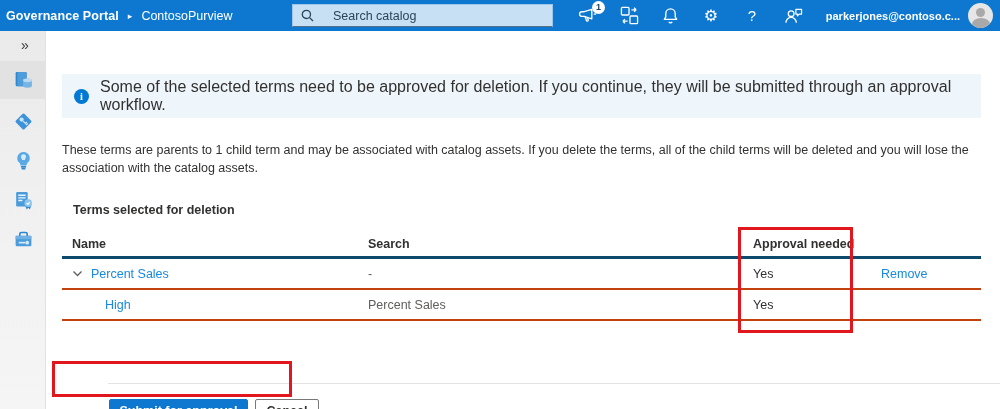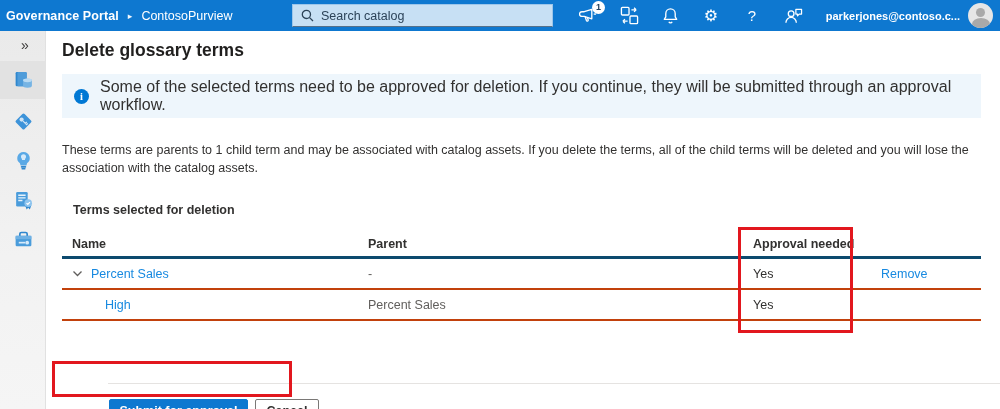--- a/index.html
+++ b/index.html
@@ -9,21 +9,21 @@
   
   .topbar { position:absolute; left:0; top:0; width:1000px; height:31px;
             background:#0e78d0; color:#fff; display:flex; align-items:center; }
   .tb-left { display:flex; align-items:center; gap:9px; padding-left:6px; font-size:12.5px; }
   .tb-portal { font-weight:700; letter-spacing:.1px; }
   .tb-sep { font-size:9px; opacity:.95; }
   .searchbox { position:absolute; left:292px; top:4px; width:261px; height:23px;
                background:#c7e0f4; border:1px solid #9dc6ea; border-bottom:1px solid #55718a;
                display:flex; align-items:center; padding:0 8px; gap:7px; }
   .searchbox input { flex:1; border:none; outline:none; background:transparent;
-               font-size:12.5px; color:#2c4358; font-family:"Liberation Sans",sans-serif; }
+               font-size:12.5px; color:#2c4358; font-family:"Liberation Sans",sans-serif;margin-left:12px; }
   .searchbox input::placeholder { color:#2c4358; opacity:1; }
   .tb-icons { position:absolute; left:578px; top:0; height:31px; display:flex;
               align-items:center; gap:21px; }
   .tb-ic { width:20px; height:20px; display:flex; align-items:center; justify-content:center;
            position:relative; cursor:pointer; }
   .badge { position:absolute; top:-5px; right:-7px; width:13px; height:13px; border-radius:50%;
            background:#fff; color:#24415f; font-size:9px; font-weight:700;
            display:flex; align-items:center; justify-content:center; }
   .helpq { font-size:15px; font-weight:400; color:#fff; }
   .gearglyph { font-family:"DejaVu Sans",sans-serif; font-size:16px; color:#fff; line-height:1; }
@@ -186,35 +186,34 @@
       <path d="M6.5 7 V4.8 a1.5 1.5 0 0 1 1.5-1.5 h4 a1.5 1.5 0 0 1 1.5 1.5 V7" fill="none" stroke="#2f87ce" stroke-width="1.6"></path>
       <rect x="2.5" y="6.5" width="15" height="10" rx="1.2" fill="#4a9cdb"></rect>
       <rect x="2.5" y="6.5" width="15" height="3.2" fill="#6fb1e4"></rect>
       <path d="M5.5 13 h6" stroke="#d6eafa" stroke-width="1.6"></path>
       <circle cx="13.5" cy="13" r="1.8" fill="#d6eafa"></circle>
     </svg>
   </div>
 </div>
 
 <div class="content">
-  <h1 class="page-title">Delete glossary terms</h1>
 
   <div class="infobar">
     <span class="info-ic">i</span>
     <p>Some of the selected terms need to be approved for deletion. If you continue, they will be submitted through an approval workflow.</p>
   </div>
 
   <p class="desc">These terms are parents to 1 child term and may be associated with catalog assets. If you delete the terms, all of the child terms will be deleted and you will lose the association with the catalog assets.</p>
 
   <div class="section-label">Terms selected for deletion</div>
 
   <div class="gtable">
     <div class="trow thead">
       <div class="cell-name">Name</div>
-      <div>Parent</div>
+      <div>Search</div>
       <div>Approval needed</div>
       <div></div>
     </div>
 
     <div class="trow tbody-row">
       <div class="cell-name">
         <svg class="chev" viewBox="0 0 11 11">
           <path d="M1.5 3.5 L5.5 7.5 L9.5 3.5" fill="none" stroke="#605e5c" stroke-width="1.3"></path>
         </svg>
         <a class="tlink">Percent Sales</a>

